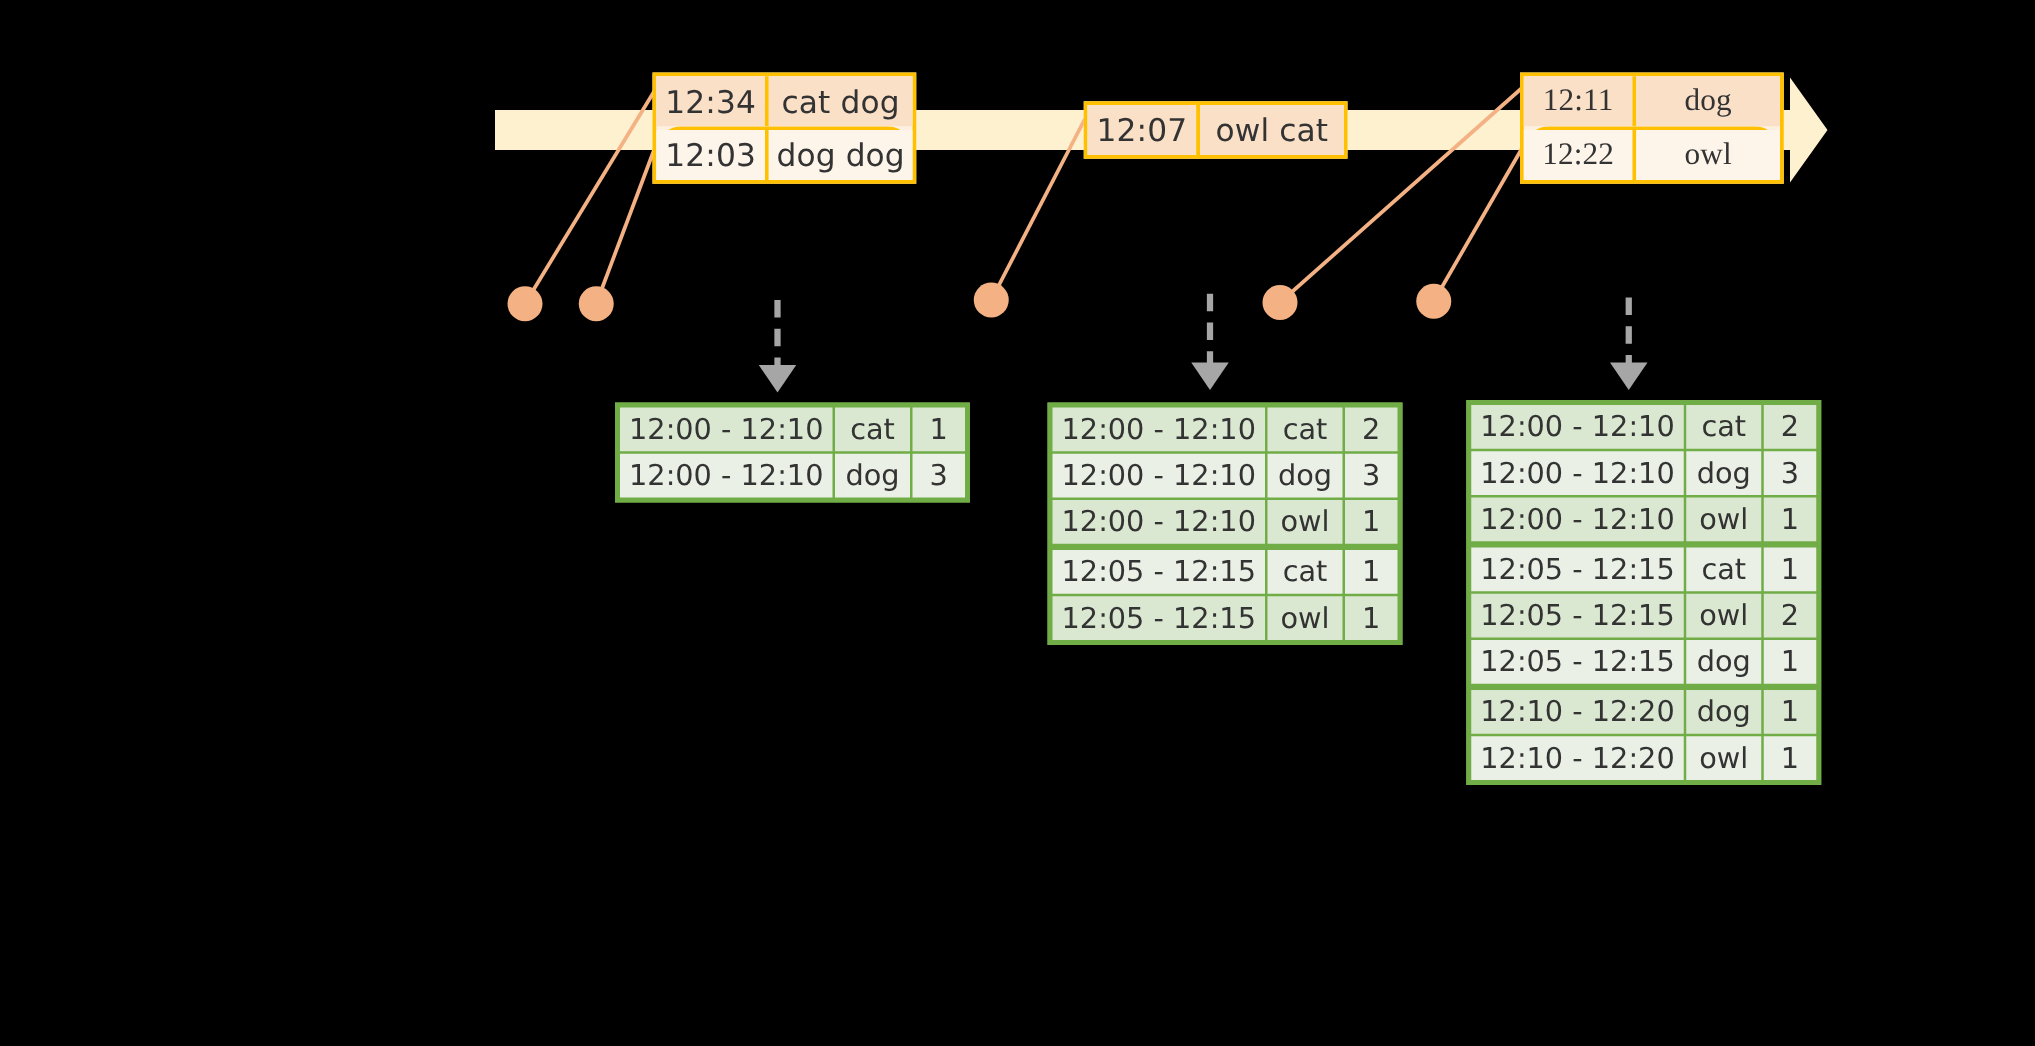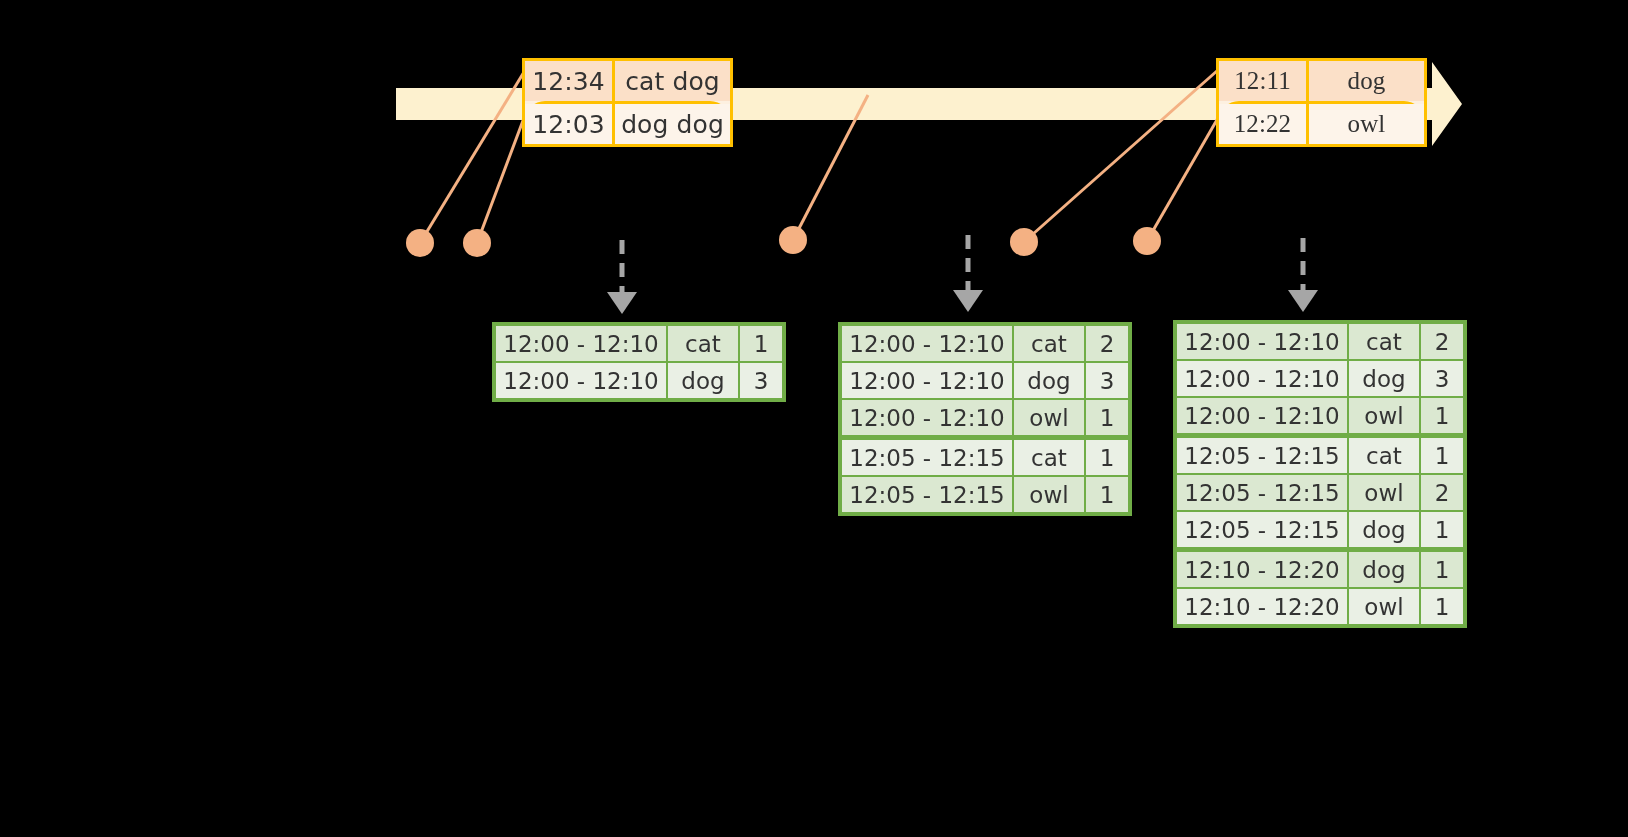--- a/index.html
+++ b/index.html
@@ -46,21 +46,21 @@
   .res-row { display: flex; gap: 2px; }
   .res-row.grp { margin-top: 3px; }
   .res-cell {
     display: flex; align-items: center; justify-content: center;
     font-size: 23px; color: #333333;
     height: 35px;
     background: #eaf0e5;
   }
   .res-row.alt .res-cell { background: #dbe8d1; }
   .res-cell.range { width: 170px; }
-  .res-cell.word  { width: 70px; }
+  .res-cell.word  { width: 60px; }
   .res-cell.count { width: 42px; }
 </style>
 </head>
 <body>
 
 <div id="stage">
 
   <svg class="layer" viewBox="0 0 1628 837">
 
     <g>
@@ -102,20 +102,26 @@
   <div class="evt-box" id="evt0" style="left:522px; top:58px;">
       <div class="evt-row shade">
         <div class="evt-cell time">12:34</div>
         <div class="evt-cell words">cat dog</div>
       </div>
       <div class="evt-row">
         <div class="evt-cell time">12:03</div>
         <div class="evt-cell words">dog dog</div>
       </div>
     </div>
+  <div class="evt-box" id="evt1" style="left:867px; top:81px;">
+      <div class="evt-row shade">
+        <div class="evt-cell time">12:07</div>
+        <div class="evt-cell words">owl cat</div>
+      </div>
+    </div>
   <div class="evt-box" id="evt2" style="left:1216px; top:58px;font-family:Liberation Serif, serif;">
       <div class="evt-row shade">
         <div class="evt-cell time">12:11</div>
         <div class="evt-cell words">dog</div>
       </div>
       <div class="evt-row">
         <div class="evt-cell time">12:22</div>
         <div class="evt-cell words">owl</div>
       </div>
     </div>

